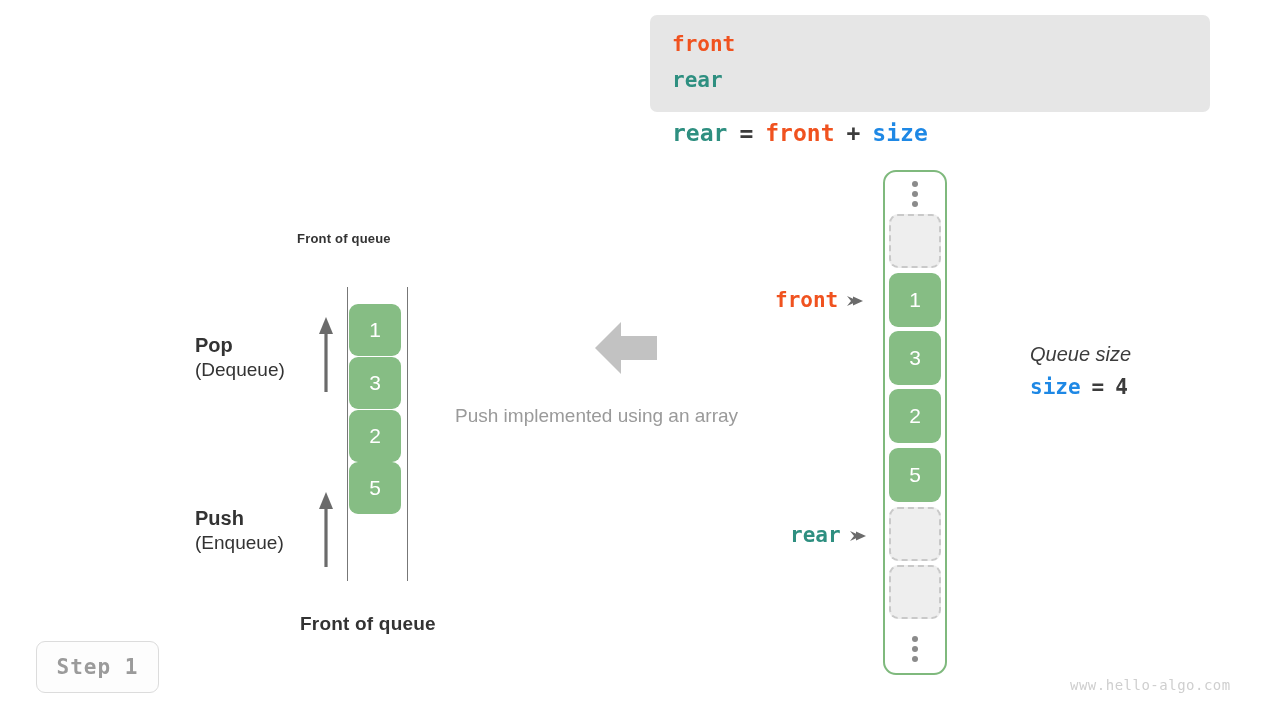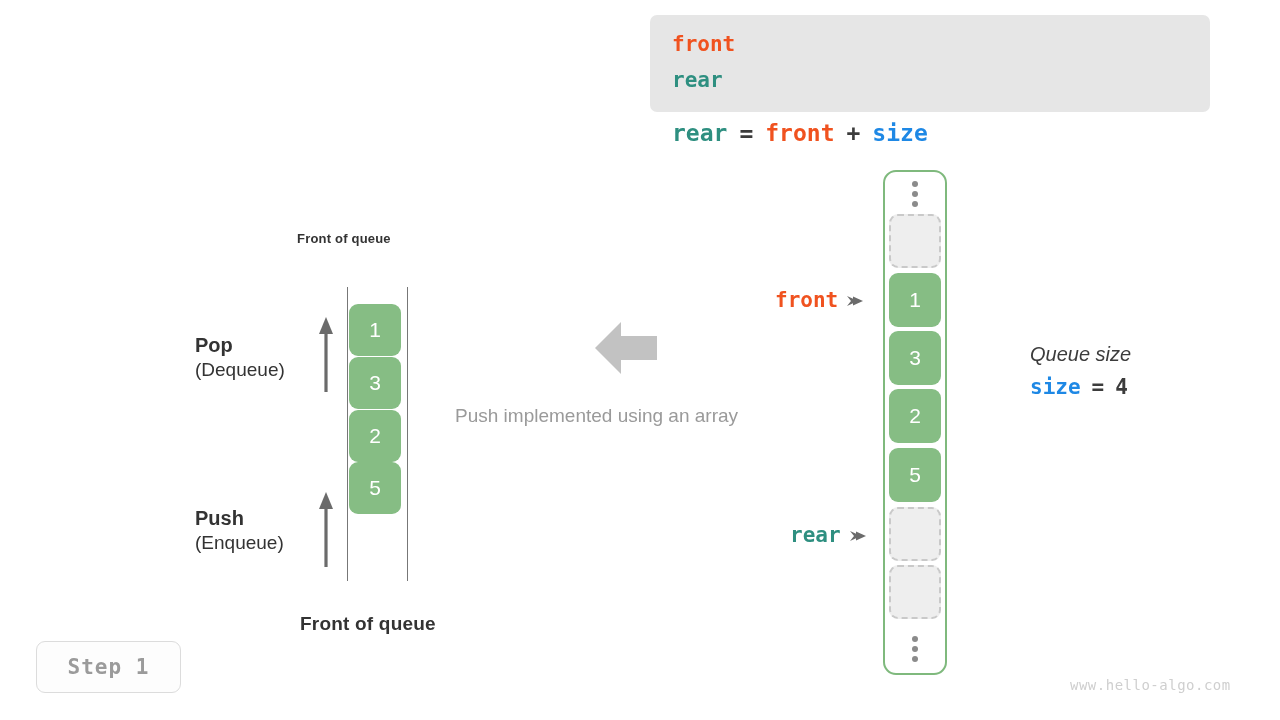--- a/index.html
+++ b/index.html
@@ -151,21 +151,21 @@
     margin-top: 9px; white-space: pre; display: flex; align-items: baseline;
   }
   #size-block .size-expr .op {
     font-family: "DejaVu Sans Mono", "Liberation Mono", monospace;
     font-weight: bold; font-size: 21px; color: #3c3c3c;
   }
 
   
   #step-badge {
     left: 36px; top: 641px;
-    width: 145px; height: 52px;
+    width: 123px; height: 52px;
     box-sizing: border-box;
     border: 1.5px solid #dcdcdc;
     border-radius: 9px;
     background: #fdfdfd;
     display: flex; align-items: center; justify-content: center;
     font-family: "DejaVu Sans Mono", "Liberation Mono", monospace;
     font-weight: bold; font-size: 21px; color: #9b9b9b;
     letter-spacing: 1px;
   }
 

